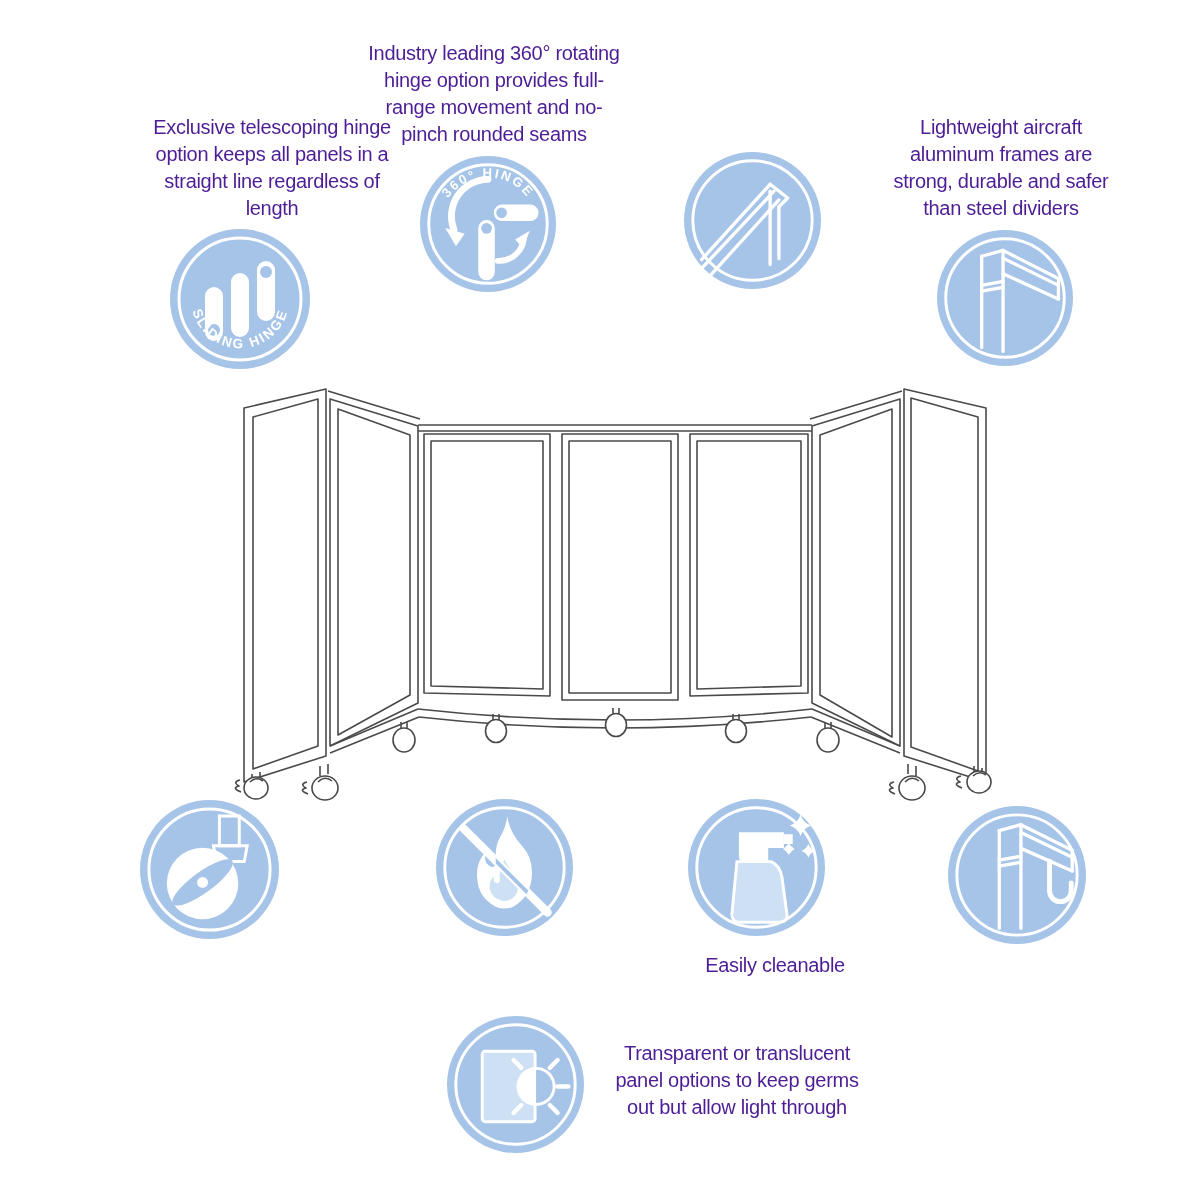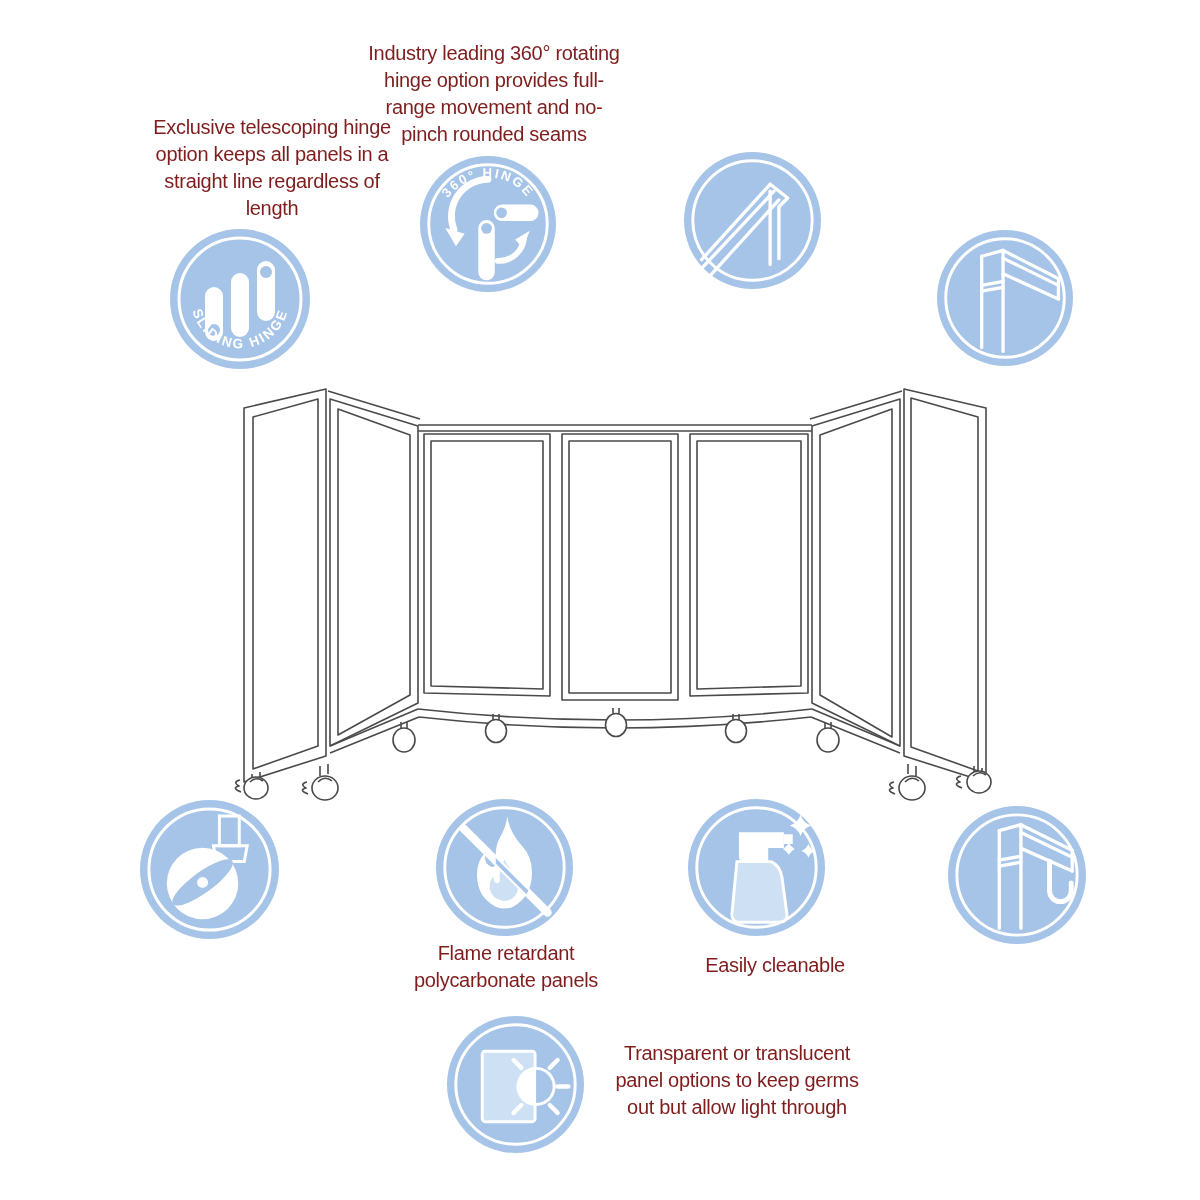--- a/index.html
+++ b/index.html
@@ -1,38 +1,40 @@
 <!DOCTYPE html>
 <html><head>
 <meta charset="utf-8">
 <style>
   html,body{margin:0;padding:0;background:#fff;}
   #page{position:relative;width:1200px;height:1200px;background:#fff;overflow:hidden;
         font-family:"Liberation Sans",sans-serif;color:#3d3d3d;}
   .caption{position:absolute;transform:translateX(-50%);white-space:pre-line;width:max-content;
-           text-align:center;font-size:20px;line-height:27px;letter-spacing:-0.3px;color:#7f1d1d;}
+           text-align:center;font-size:20px;line-height:27px;letter-spacing:-0.3px;color:#4c1d95;}
   .icon{position:absolute;}
   .icon svg{display:block;width:100%;height:100%;}
   .badge-text{font-family:"Liberation Sans",sans-serif;font-weight:bold;fill:#ffffff;}
 </style>
 </head>
 <body>
 
 <div id="page">
 
   <div class="caption" style="left:240px;top:114px;margin-left:32px;">Exclusive telescoping hinge
 option keeps all panels in a
 straight line regardless of
 length</div>
   <div class="caption" style="left:494px;top:40px;">Industry leading 360° rotating
 hinge option provides full-
 range movement and no-
 pinch rounded seams</div>
-  <div class="caption" style="left:506px;top:940px;">Flame retardant
-polycarbonate panels</div>
+  <div class="caption" style="left:1001px;top:114px;">Lightweight aircraft
+aluminum frames are
+strong, durable and safer
+than steel dividers</div>
   <div class="caption" style="left:775px;top:952px;">Easily cleanable</div>
   <div class="caption" style="left:737px;top:1040px;">Transparent or translucent
 panel options to keep germs
 out but allow light through</div>
 
   <div class="icon" style="left:170px;top:229px;width:140px;height:140px;">
     <svg viewBox="0 0 140 140">
       <circle cx="70" cy="70" r="70" fill="#a6c4e8"></circle>
       <circle cx="70" cy="70" r="61" fill="none" stroke="#fff" stroke-width="3"></circle>
       <rect x="35" y="58" width="18" height="54" rx="9" fill="#fff"></rect>

